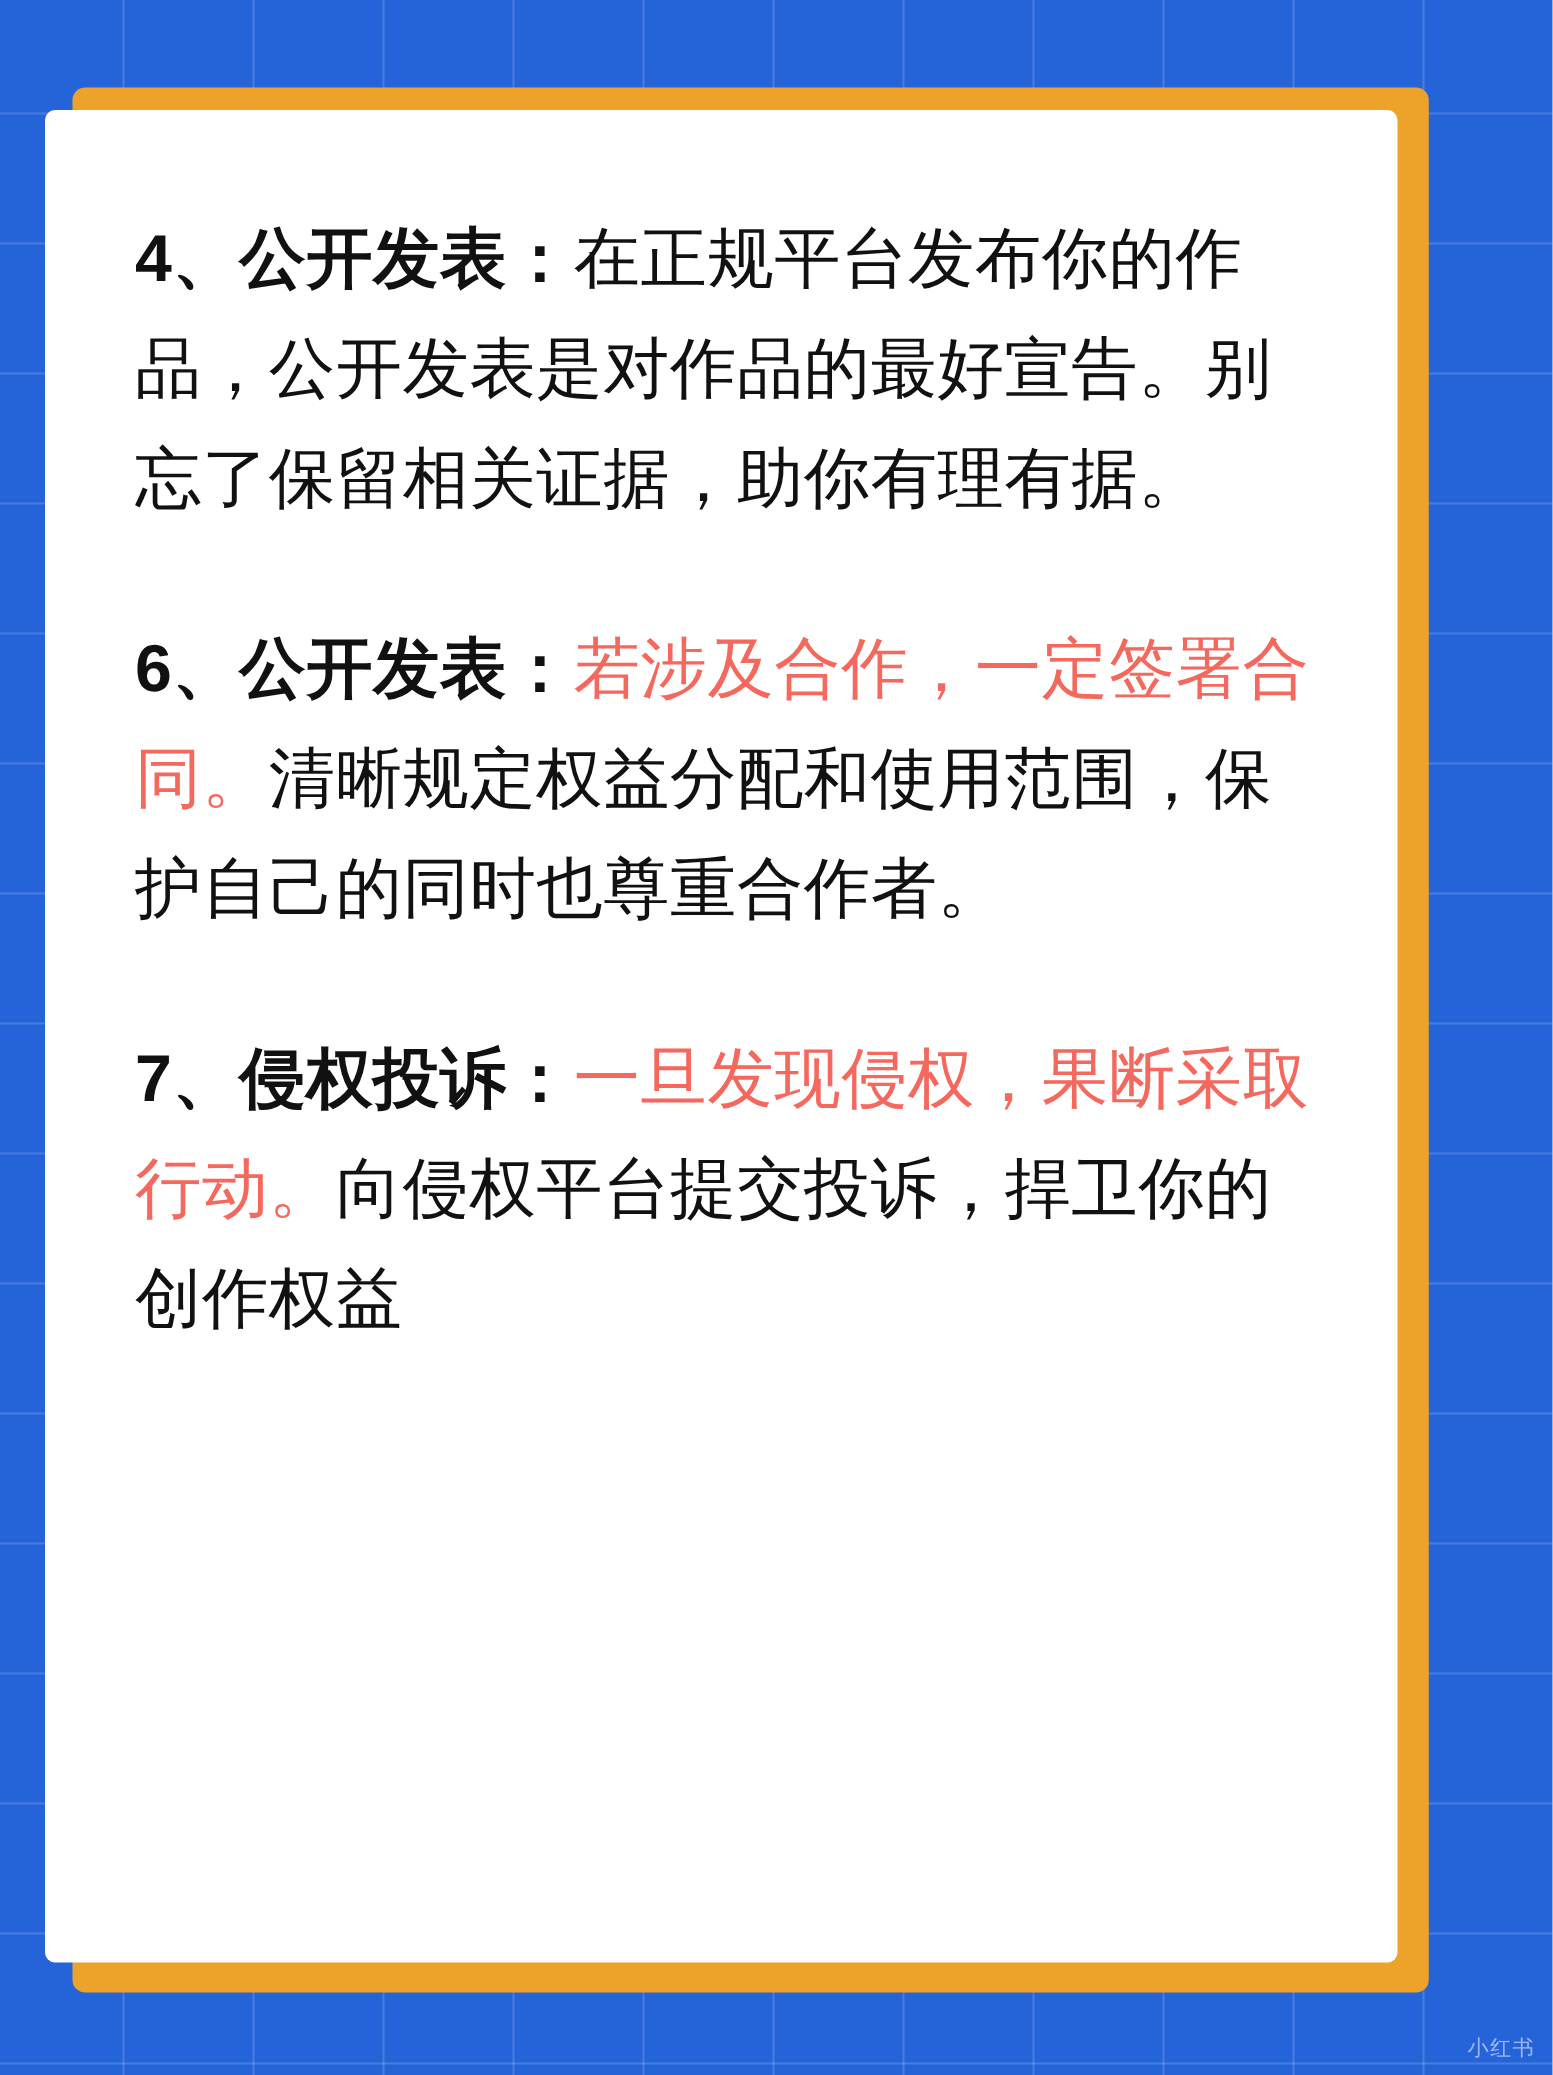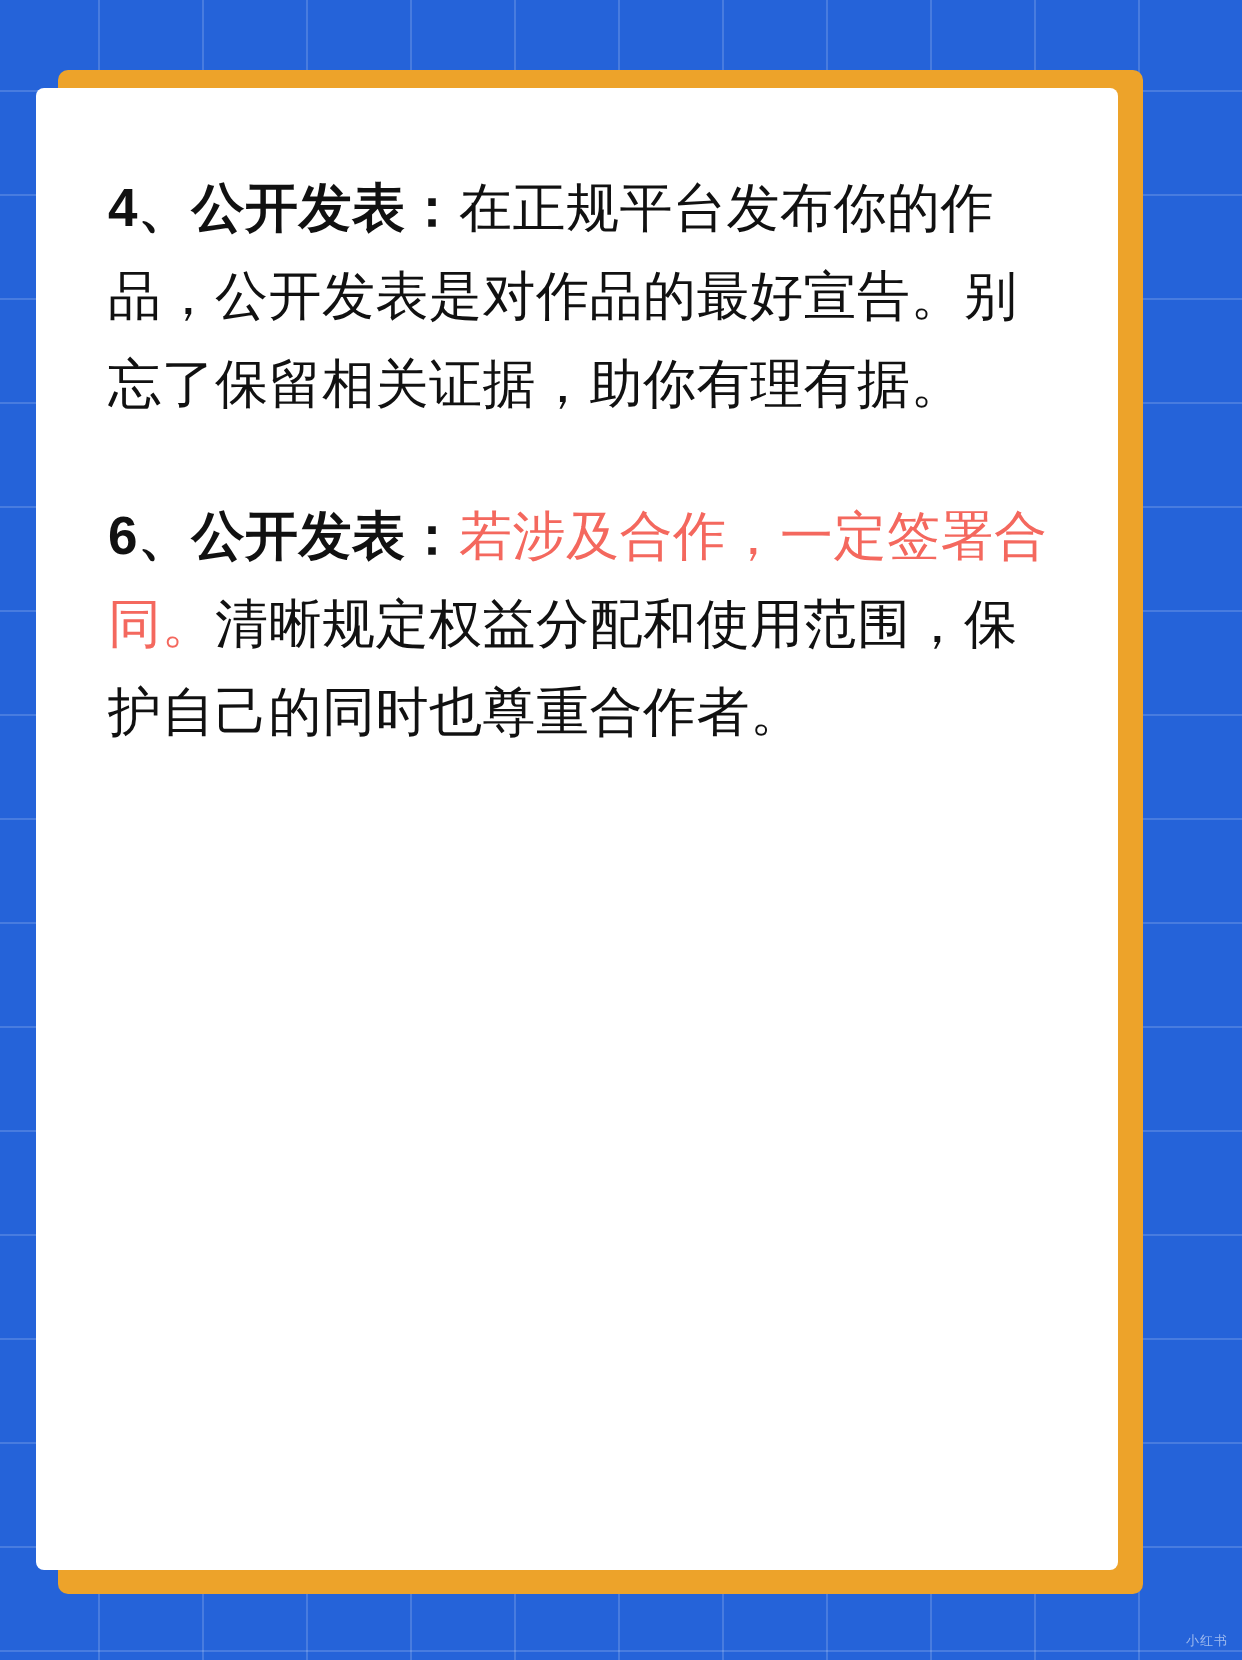--- a/index.html
+++ b/index.html
@@ -59,21 +59,21 @@
     font-weight: bold;
     color: #111111;
   }
   .red {
     color: #f4685e;
   }
   #watermark {
     position: absolute;
     right: 14px;
     bottom: 10px;
-    font-size: 13px;
+    font-size: 17px;
     color: rgba(255,255,255,0.55);
     letter-spacing: 1px;
     font-family: "DejaVu Sans", sans-serif;
   }
 </style>
 </head>
 <body>
 
 <div id="grid-bg"></div>
 
@@ -83,16 +83,19 @@
 
   <p class="para">
     <span class="lead">4、</span><span class="lead">公开发表：</span><span>在正规平台发布你的作品，公开发表是对作品的最好宣告。别忘了保留相关证据，助你有理有据。</span>
   </p>
 
 
   <p class="para">
     <span class="lead">6、</span><span class="lead">公开发表：</span><span class="red">若涉及合作，一定签署合同。</span><span>清晰规定权益分配和使用范围，保护自己的同时也尊重合作者。</span>
   </p>
 
+  <p class="para">
+    <span class="lead">7、</span><span class="lead">侵权投诉：</span><span class="red">一旦发现侵权，果断采取行动</span><span class="red">。</span><span>向侵权平台提交投诉，捍卫你的创作权益</span>
+  </p>
 
 </div>
 
 <div id="watermark">小红书</div>
 
 </body></html>

